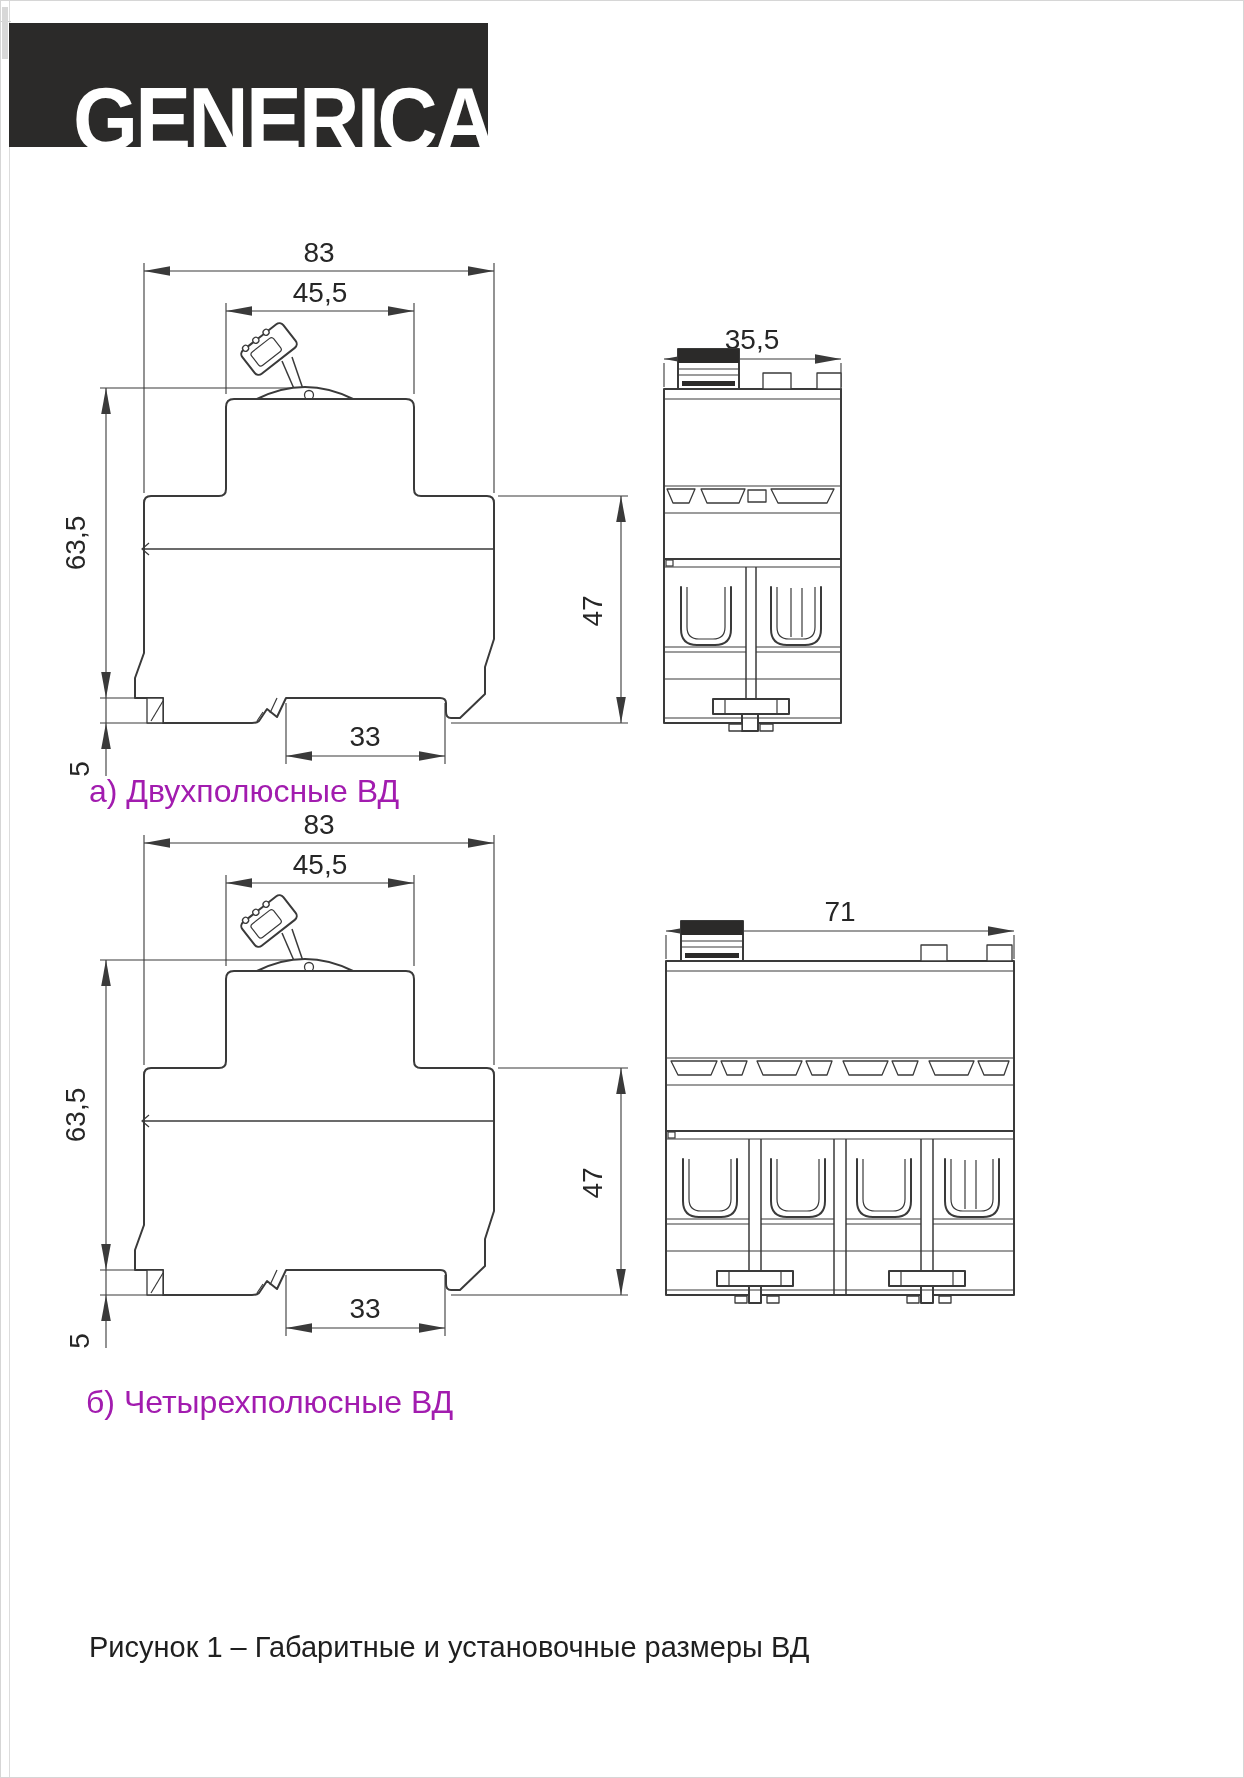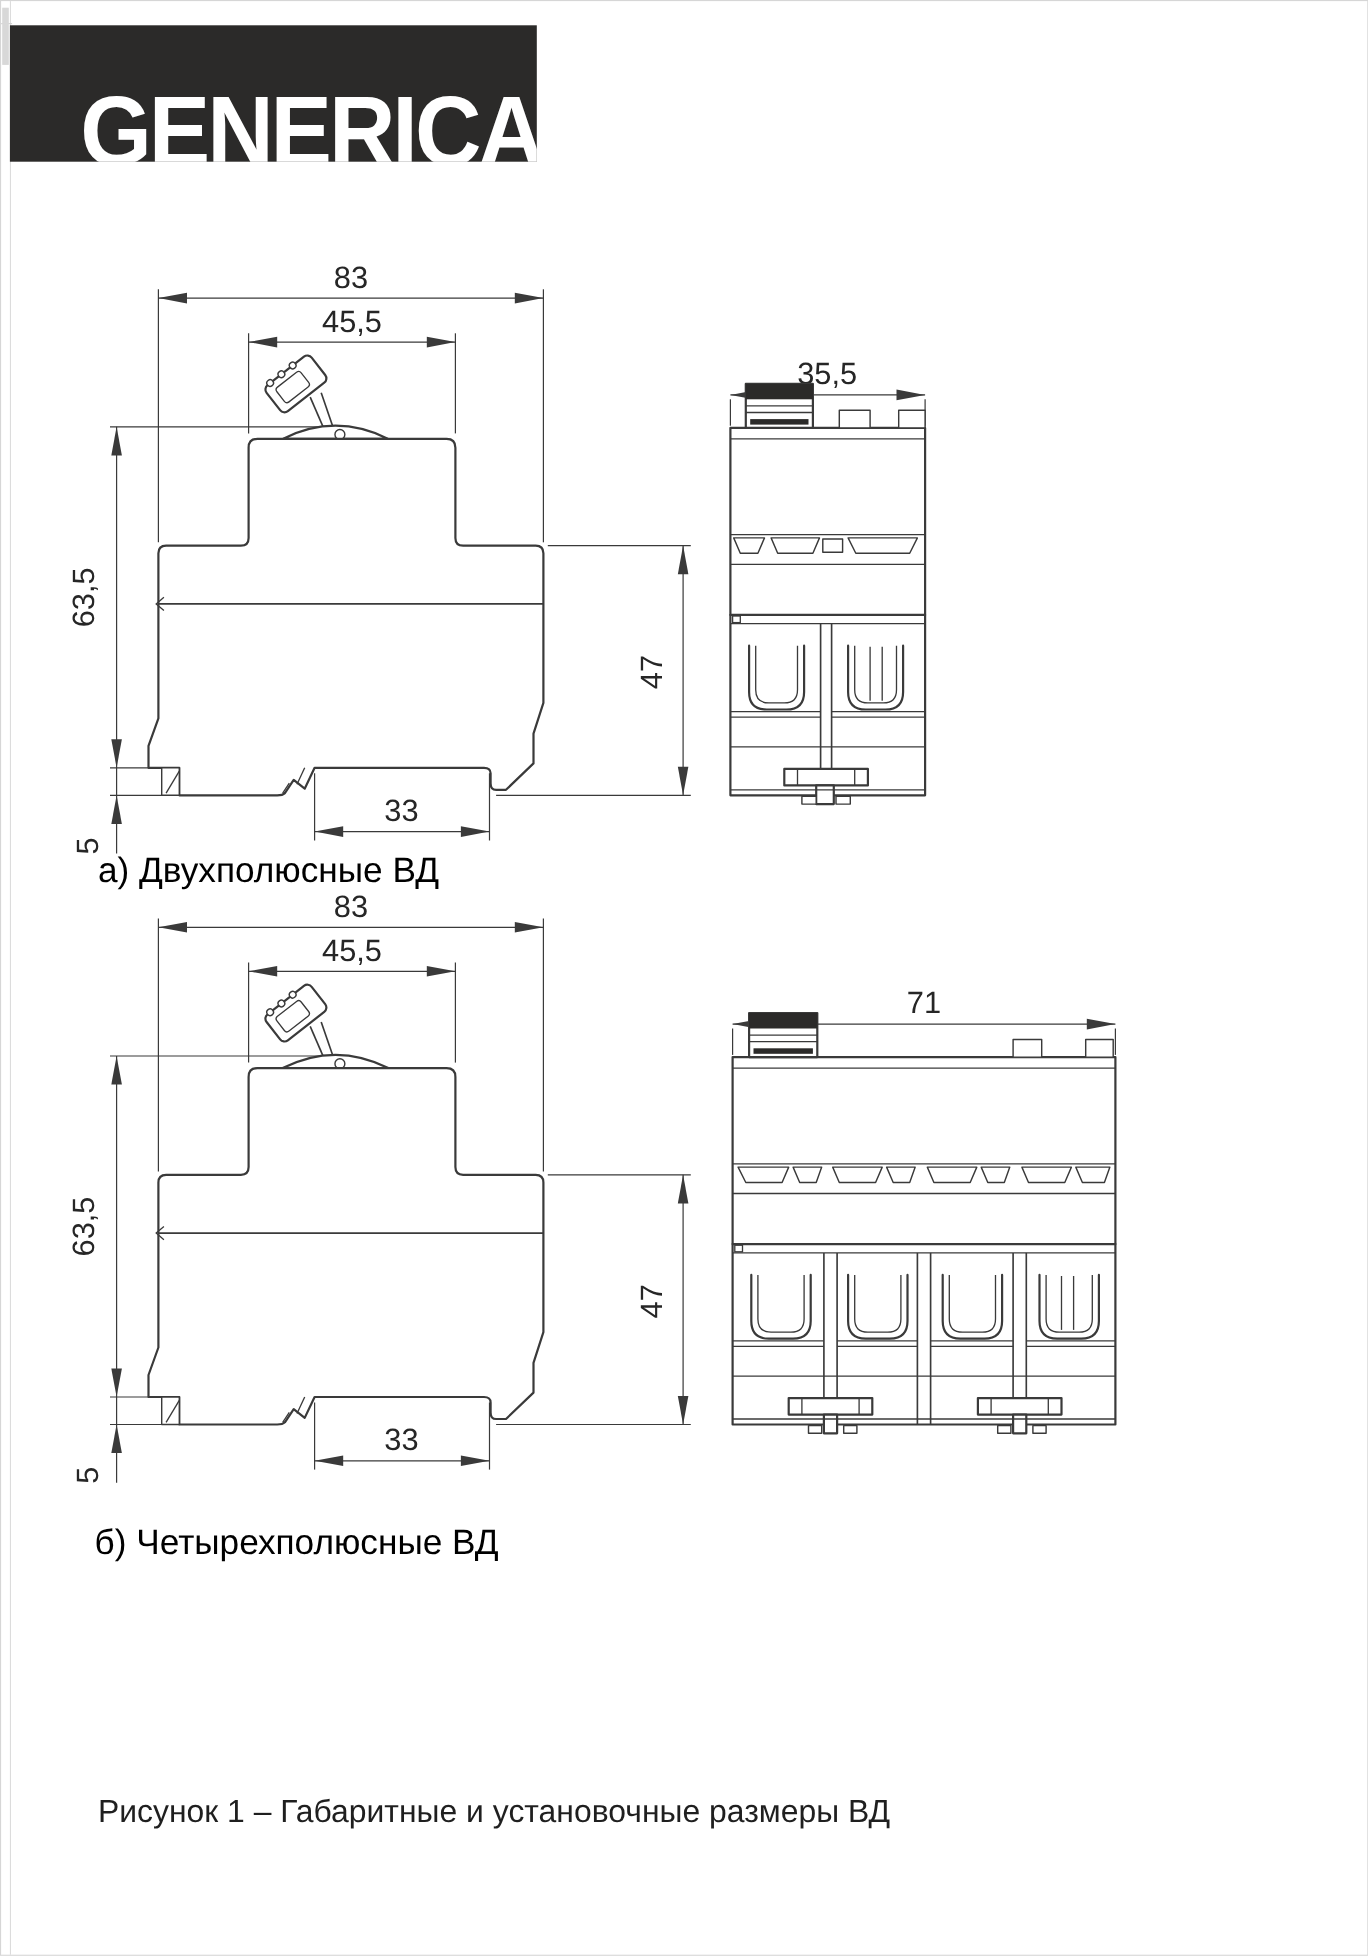--- a/index.html
+++ b/index.html
@@ -25,21 +25,21 @@
   #fig-b{top:802px;}
   svg text{font-family:"Liberation Sans",sans-serif;font-size:28px;fill:#262626;}
   .ol  {stroke:#3a3a3a;stroke-width:2;fill:none;stroke-linejoin:round;stroke-linecap:round;}
   .olf {stroke:#3a3a3a;stroke-width:2;fill:#ffffff;stroke-linejoin:round;}
   .md  {stroke:#3a3a3a;stroke-width:1.5;fill:none;stroke-linejoin:round;}
   .thin{stroke:#3a3a3a;stroke-width:1.2;fill:none;}
   .thinf{stroke:#3a3a3a;stroke-width:1.3;fill:#ffffff;stroke-linejoin:round;}
   .dim {stroke:#3a3a3a;stroke-width:1.1;fill:none;}
   .arr {fill:#3a3a3a;stroke:none;}
   .blk {fill:#2b2a29;stroke:none;}
-  .fig-label{position:absolute;font-size:32px;color:#000000;white-space:nowrap;}
+  .fig-label{position:absolute;font-size:32px;color:#a21caf;white-space:nowrap;}
   #label-a{left:88px;top:772px;}
   #label-b{left:85px;top:1383px;text-align:center;}
   #caption{position:absolute;left:88px;top:1630px;font-size:29px;white-space:nowrap;}
 </style>
 </head>
 <body>
 
 <div class="edge-left"></div>
 <div class="edge-top"></div>
 <div class="scan-mark"></div>

